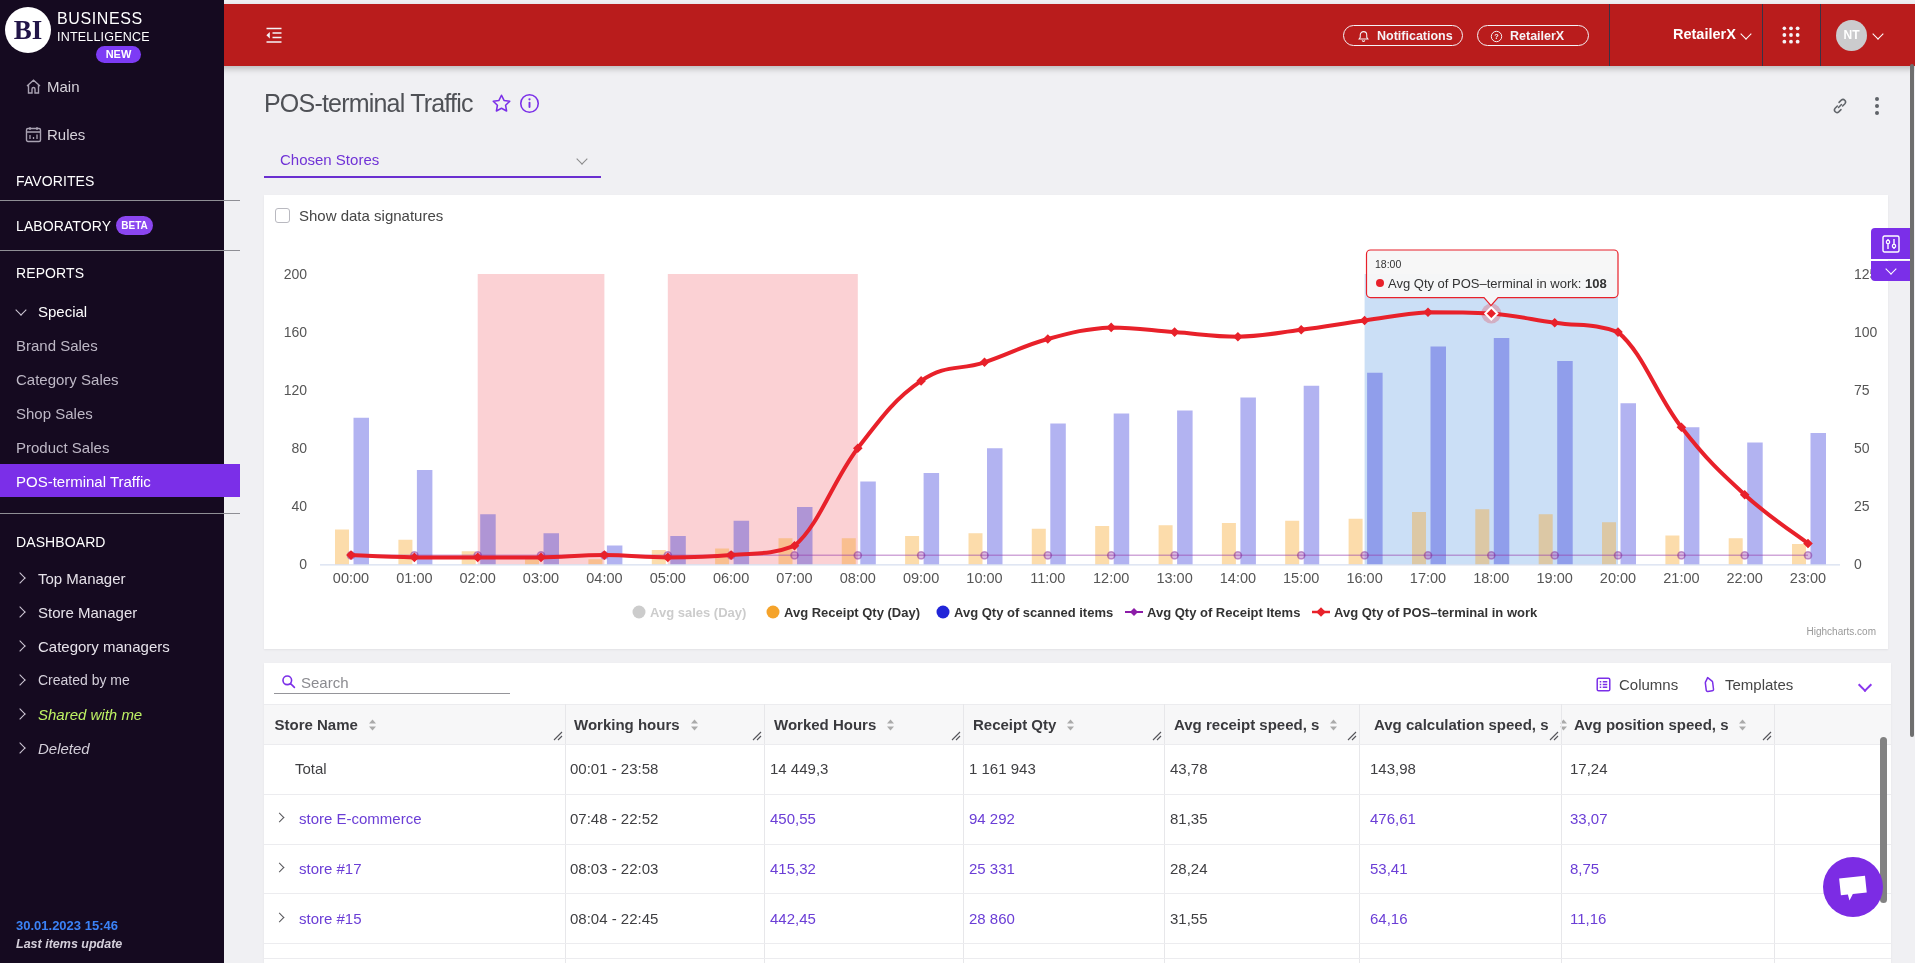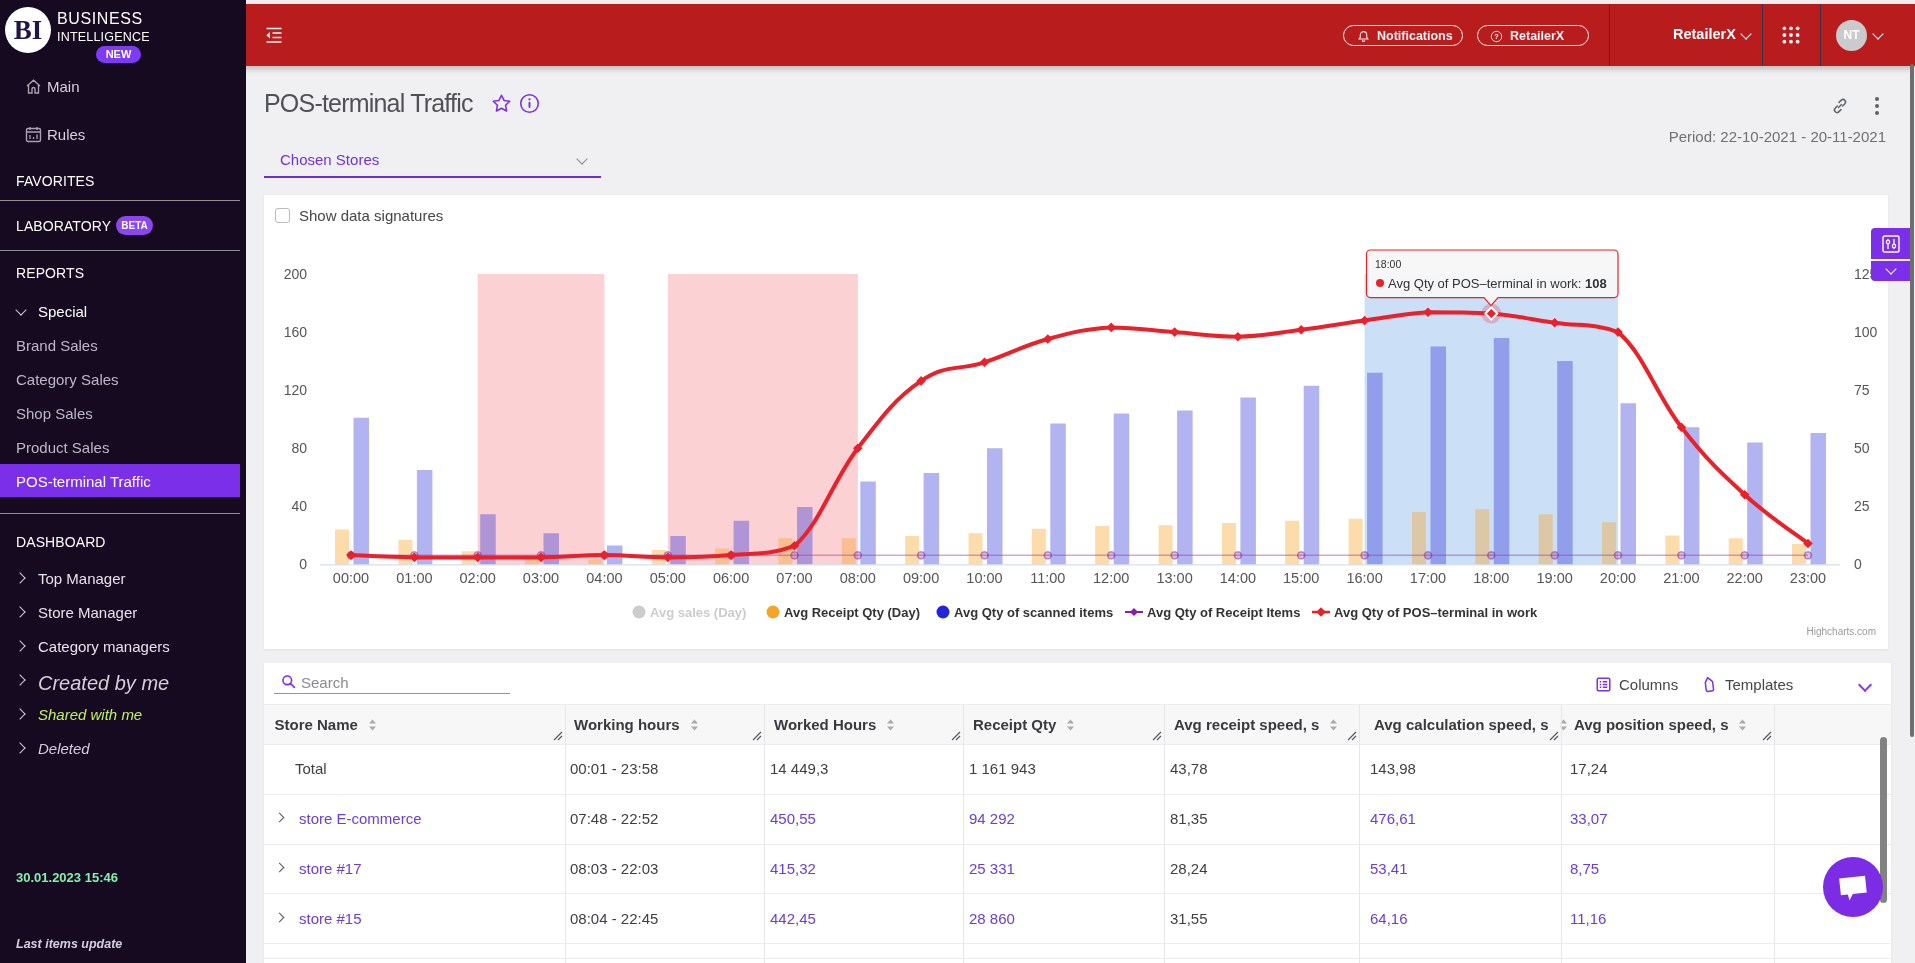--- a/index.html
+++ b/index.html
@@ -1,18 +1,18 @@
 <!DOCTYPE html>
 <html><head><meta charset="utf-8">
 <style>
 *{margin:0;padding:0;box-sizing:border-box}
 html,body{width:1915px;height:963px;overflow:hidden;font-family:"Liberation Sans",sans-serif;background:#f0f0f3}
 .abs{position:absolute}
 #topbar{position:absolute;left:0;top:4px;width:1915px;height:62px;background:#b91c1c;box-shadow:0 3px 6px rgba(0,0,0,0.22);z-index:4}
-#sidebar{position:absolute;left:0;top:0;width:246px;height:963px;background:#150a20;z-index:5}
+#sidebar{position:absolute;left:0;top:0;width:224px;height:963px;background:#150a20;z-index:5}
 .pill{display:inline-block;border:1px solid #f5f3f7;border-radius:14px;color:#f5f3f7;font-size:12.5px;font-weight:bold}
 .sect{color:#fff;font-size:14px;letter-spacing:0.1px}
 .sub{color:#beb8c6;font-size:15px}
 .div{position:absolute;left:0;width:240px;height:1px;background:#8f8f95}
 .chev{display:inline-block;width:8px;height:8px;border-right:1.6px solid #cfc9d6;border-bottom:1.6px solid #cfc9d6}
 .cR{transform:rotate(-45deg)}
 .cD{transform:rotate(45deg)}
 </style></head>
 <body>
 <div id="topbar">
@@ -85,26 +85,26 @@
   <div class="abs" style="left:16px;top:473px;color:#fff;font-size:15px">POS-terminal Traffic</div>
   <div class="div" style="top:513px"></div>
   <div class="abs sect" style="left:16px;top:534px">DASHBOARD</div>
   <span class="abs chev cR" style="left:16px;top:574px"></span>
   <div class="abs" style="left:38px;top:570px;color:#e6e2ea;font-size:15px">Top Manager</div>
   <span class="abs chev cR" style="left:16px;top:608px"></span>
   <div class="abs" style="left:38px;top:604px;color:#e6e2ea;font-size:15px">Store Manager</div>
   <span class="abs chev cR" style="left:16px;top:642px"></span>
   <div class="abs" style="left:38px;top:638px;color:#e6e2ea;font-size:15px">Category managers</div>
   <span class="abs chev cR" style="left:16px;top:676px"></span>
-  <div class="abs" style="left:38px;top:672px;color:#d4cfda;font-size:20px;font-style:italic">Created by me</div>
+  <div class="abs" style="left:38px;top:672px;color:#d4cfda;font-size:14px;">Created by me</div>
   <span class="abs chev cR" style="left:16px;top:710px"></span>
   <div class="abs" style="left:38px;top:706px;color:#bef264;font-size:15px;font-style:italic">Shared with me</div>
   <span class="abs chev cR" style="left:16px;top:744px"></span>
   <div class="abs" style="left:38px;top:740px;color:#d4cfda;font-size:15px;font-style:italic">Deleted</div>
-  <div class="abs" style="left:16px;top:870px;color:#86efac;font-size:13px;font-weight:bold">30.01.2023 15:46</div>
+  <div class="abs" style="left:16px;top:918px;color:#3b82f6;font-size:13px;font-weight:bold">30.01.2023 15:46</div>
   <div class="abs" style="left:16px;top:937px;color:#d4cfda;font-size:12.5px;font-weight:bold;font-style:italic">Last items update</div>
 </div>
 <div id="main" style="position:absolute;left:240px;top:62px;width:1675px;height:901px;background:#f0f0f3">
   <div class="abs" style="left:24px;top:27px;color:#4f5156;font-size:25px;letter-spacing:-0.8px">POS-terminal Traffic</div>
   <svg class="abs" style="left:251px;top:31px" width="21" height="21" viewBox="0 0 24 24">
       <path d="M12 2.6 l2.9 5.9 6.5 0.95 -4.7 4.6 1.1 6.5 -5.8-3.05 -5.8 3.05 1.1-6.5 -4.7-4.6 6.5-0.95 Z" fill="none" stroke="#7b2fe8" stroke-width="1.8" stroke-linejoin="round"></path>
     </svg>
   <svg class="abs" style="left:279px;top:31px" width="21" height="21" viewBox="0 0 24 24">
       <circle cx="12" cy="12" r="10" fill="none" stroke="#7b2fe8" stroke-width="1.8"></circle>
       <circle cx="12" cy="7.2" r="1.3" fill="#7b2fe8"></circle>
@@ -113,21 +113,20 @@
   <svg class="abs" style="left:1591px;top:35px" width="18" height="18" viewBox="0 0 24 24">
       <path d="M10 14 L14 10 M8.5 12 l-3 3 a3.4 3.4 0 0 0 4.8 4.8 l3-3 M15.5 12 l3-3 a3.4 3.4 0 0 0 -4.8 -4.8 l-3 3" fill="none" stroke="#5f6368" stroke-width="2" stroke-linecap="round"></path>
     </svg>
   <svg class="abs" style="left:1628px;top:34px" width="18" height="20" viewBox="0 0 18 20">
       <g fill="#5f6368">
         <circle cx="9" cy="3" r="2"></circle>
         <circle cx="9" cy="10" r="2"></circle>
         <circle cx="9" cy="17" r="2"></circle>
       </g>
     </svg>
-  <div class="abs" style="left:1022px;top:66px;width:624px;color:#707070;font-size:15px;text-align:right">Period: 22-10-2021 - 20-11-2021</div>
   <div class="abs" style="left:24px;top:85px;width:337px;height:31px;border-bottom:2px solid #6a2fd0">
     <div class="abs" style="left:16px;top:4px;color:#7033d6;font-size:15px">Chosen Stores</div>
     <span class="chev cD" style="position:absolute;left:314px;top:8px;border-color:#8a8a8a;border-width:1.3px"></span>
   </div>
   <div id="chartcard" class="abs" style="left:24px;top:133px;width:1624px;height:454px;background:#fff;box-shadow:0 1px 2px rgba(0,0,0,0.06)">
     <div class="abs" style="left:11px;top:13px;width:15px;height:15px;border:1.5px solid #b9b9c0;border-radius:3px;background:#fff"></div>
     <div class="abs" style="left:35px;top:12px;color:#454545;font-size:15px">Show data signatures</div>
     <svg width="1624" height="457" viewBox="0 0 1624 457" style="position:absolute;left:0;top:0;font-family:'Liberation Sans',sans-serif">
 <rect x="213.7" y="79.0" width="126.7" height="290.4" fill="#fbd1d4"></rect>
 <rect x="403.8" y="79.0" width="190.0" height="290.4" fill="#fbd1d4"></rect>

